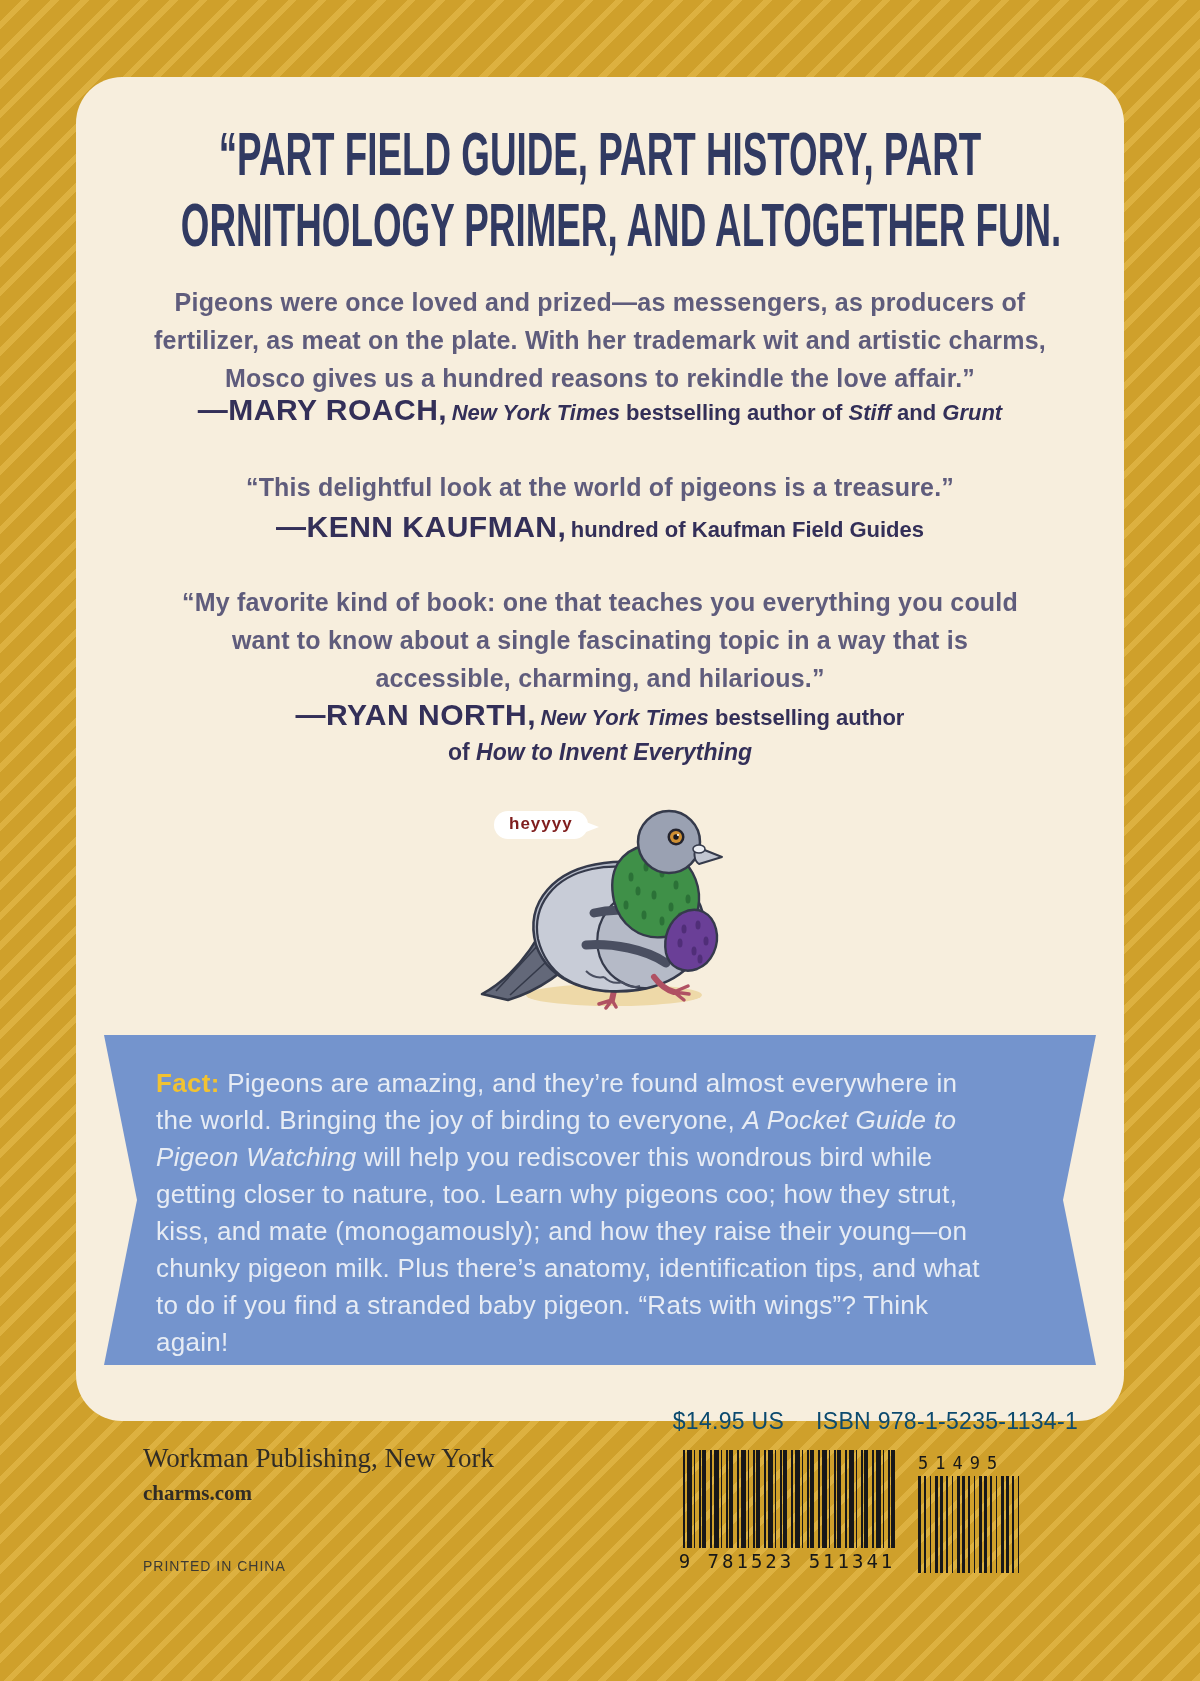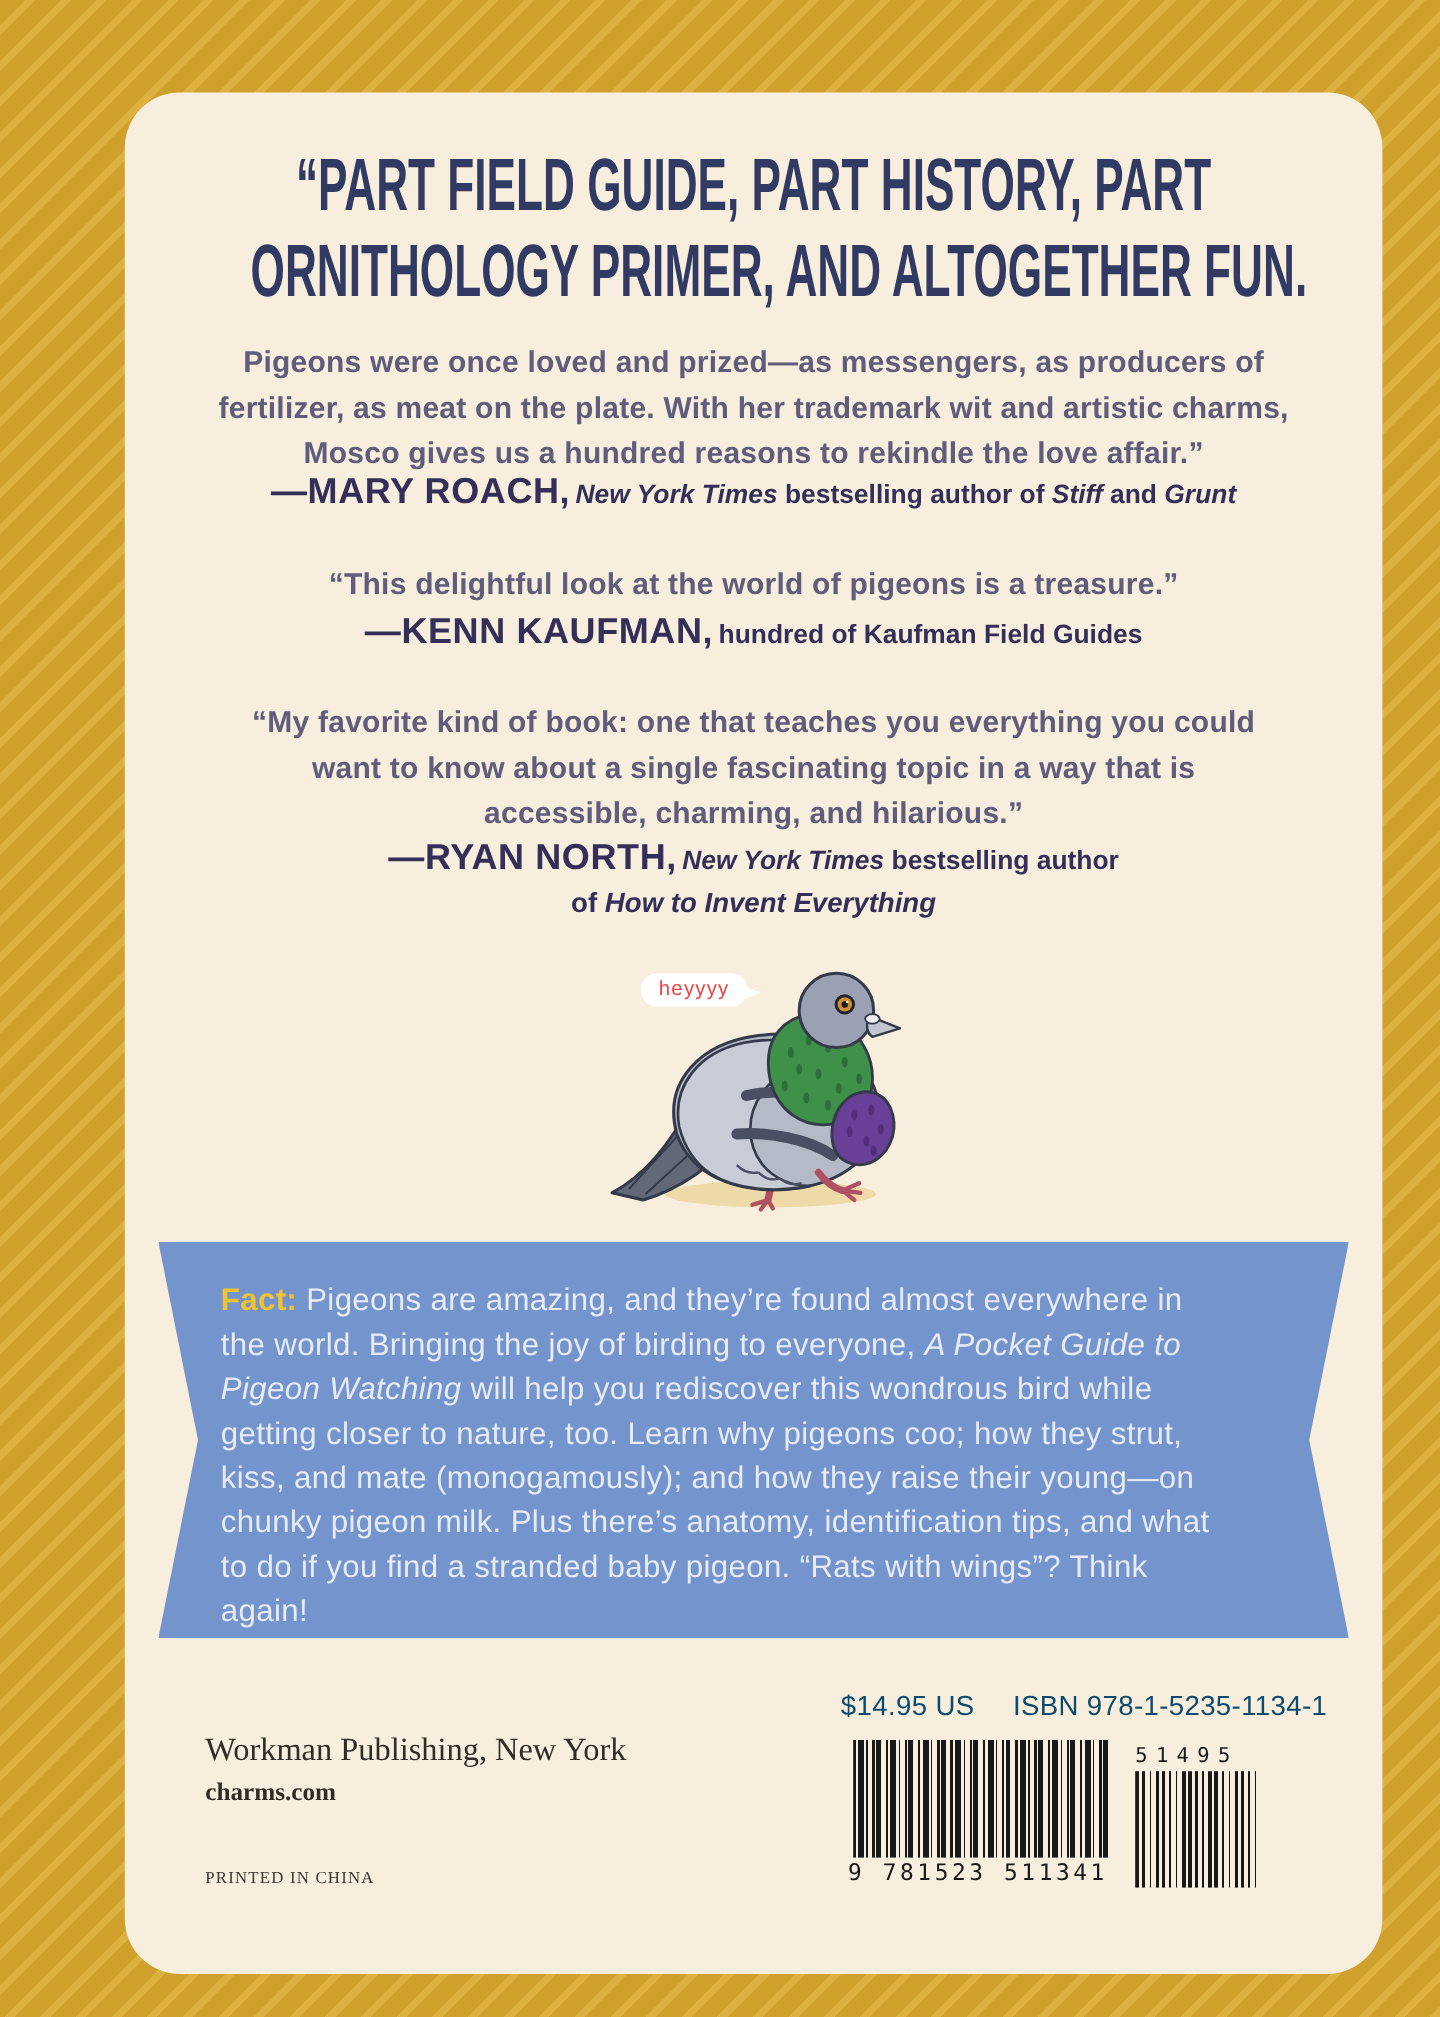--- a/index.html
+++ b/index.html
@@ -6,22 +6,22 @@
   body {
     width:1200px; height:1681px;
     position:relative; overflow:hidden;
     font-family:"Liberation Sans", sans-serif;
     background:repeating-linear-gradient(135deg,
       #cfa02b 0px, #cfa02b 15px,
       #ddb140 15px, #ddb140 21px);
   }
   .card {
     position:absolute; left:76px; top:77px;
-    width:1048px; height:1568px;
-    background:#f7eedd; border-radius:46px;margin-left:28px;
+    width:1048px; height:1344px;
+    background:#f7eedd; border-radius:46px;
   }
   
   .headline { position:absolute; top:42px; left:0; right:0; text-align:center; }
   .hl {
     font-size:46px; font-weight:700; color:#313a62;
     white-space:nowrap; height:71px; line-height:71px;
     transform:scale(0.80,1.34); transform-origin:center center;
   }
   
   .quote {
@@ -40,24 +40,24 @@
   .attr-rest { font-size:22px; }
   .a1 { top:316px; }
   .a2 { top:433px; }
   .a3 { top:621px; }
   .a3b { top:662px; font-size:23px; }
   .a3b i { font-size:23px; }
   
   .pigeon-wrap { position:absolute; left:390px; top:718px; width:290px; height:220px; }
   .pigeon-svg { position:absolute; left:0; top:0; width:290px; height:215px; }
   .bubble {
-    position:absolute; left:40px; top:16px;
+    position:absolute; left:28px; top:16px;
     background:#ffffff; border-radius:16px;
     padding:3px 15px 5px 15px;
-    font-size:17px; font-weight:400; color:#ef4444; letter-spacing:1px;
+    font-size:17px; font-weight:700; color:#7f1d1d; letter-spacing:1px;
   }
   .bubble:after {
     content:""; position:absolute; right:-11px; top:11px;
     border-left:13px solid #ffffff;
     border-top:5px solid transparent; border-bottom:5px solid transparent;
   }
   
   .ribbon {
     position:absolute; left:28px; top:958px; width:992px; height:330px;
     background:#7494cd;
@@ -78,21 +78,21 @@
   .publisher {
     position:absolute; left:67px; top:1366px;
     font-family:"Liberation Serif", serif; font-size:27px; color:#302c26;
   }
   .website {
     position:absolute; left:67px; top:1404px;
     font-family:"Liberation Serif", serif; font-size:21px; font-weight:700; color:#302c26;
   }
   .printed {
     position:absolute; left:67px; top:1481px;
-    font-family:Liberation Serif, serif; font-size:14px; letter-spacing:1px; color:#3d3a33;
+    font-family:Liberation Sans, sans-serif; font-size:14px; letter-spacing:1px; color:#3d3a33;
   }
   .barcode-main {
     position:absolute; left:607px; top:1373px; width:214px; height:98px;
     background:repeating-linear-gradient(90deg,
       #181818 0 2px, transparent 2px 4px,
       #181818 4px 9px, transparent 9px 11px,
       #181818 11px 12px, transparent 12px 16px,
       #181818 16px 18px, transparent 18px 19px,
       #181818 19px 23px, transparent 23px 27px);
   }

